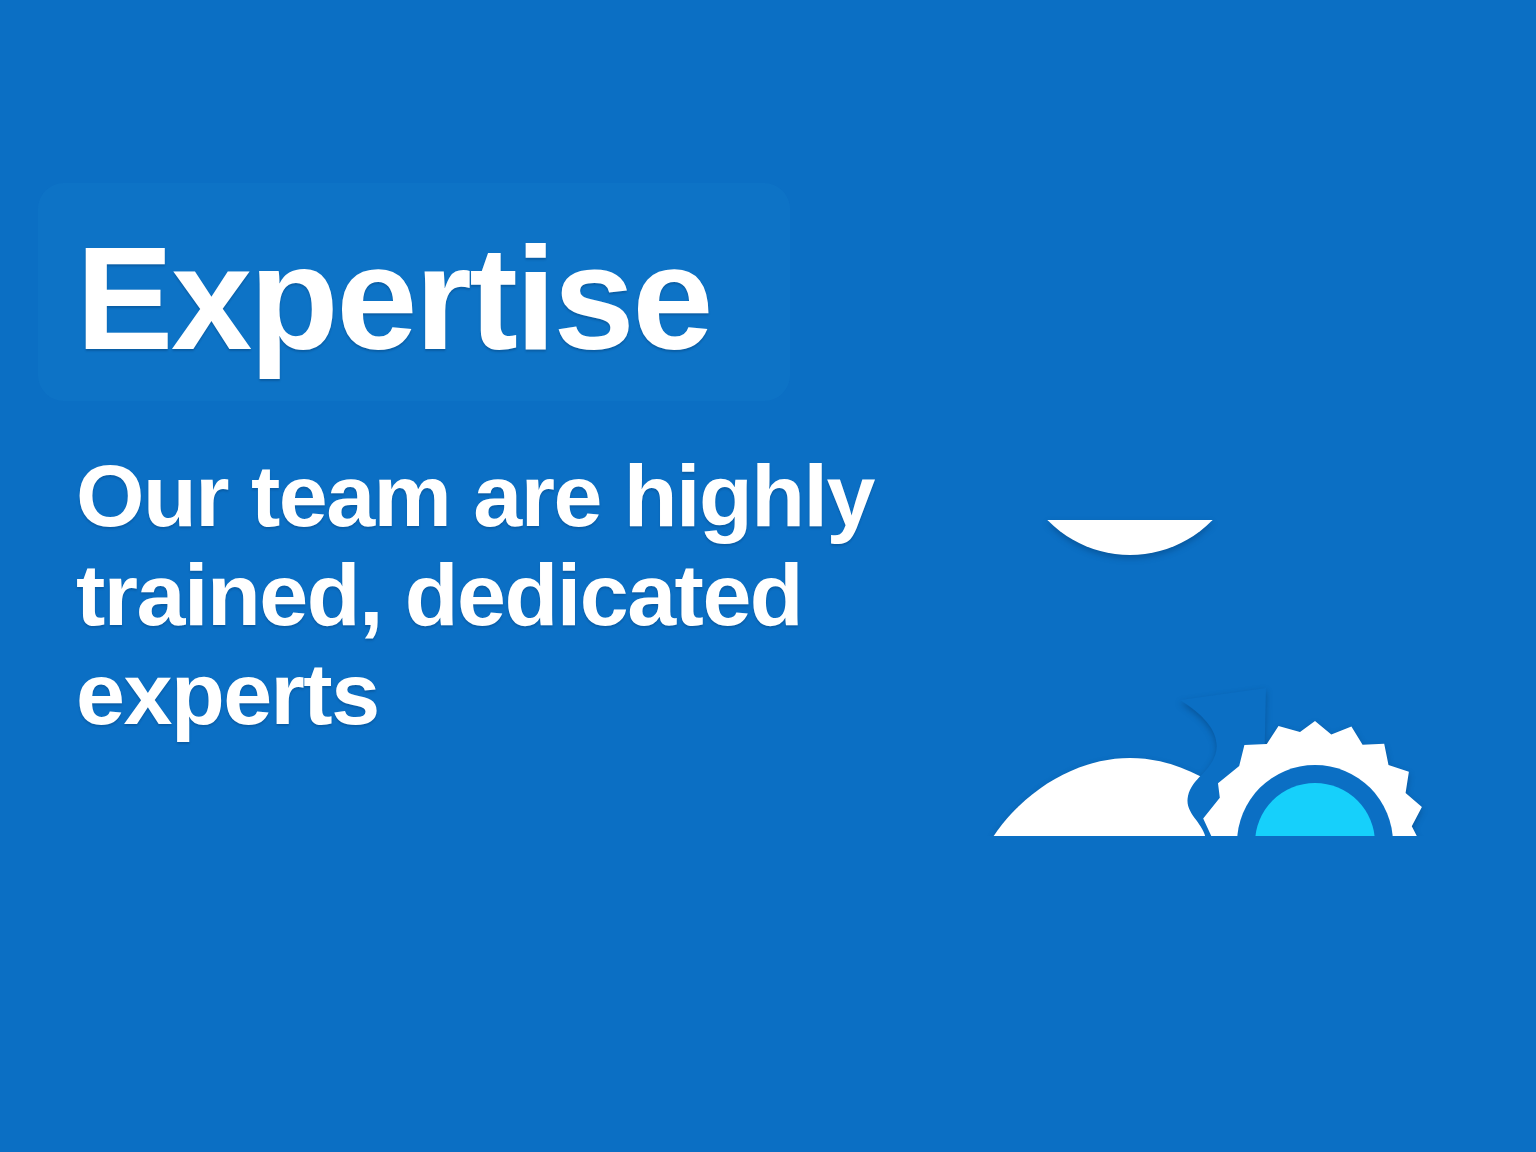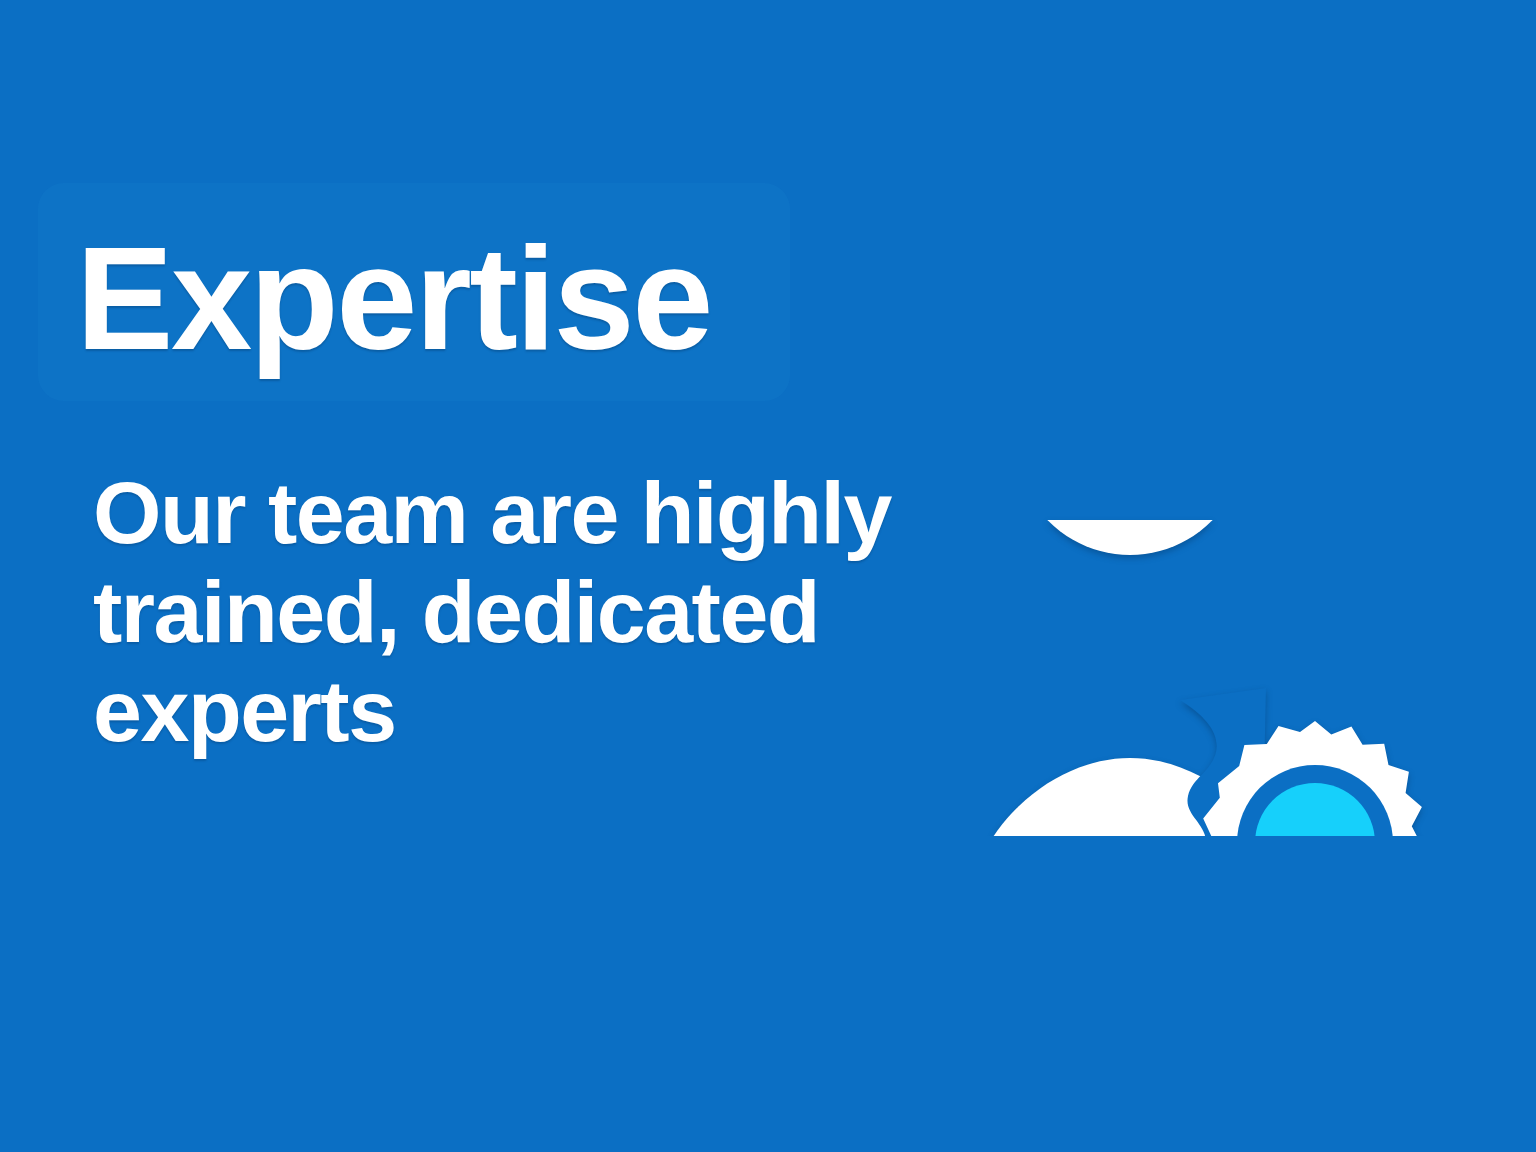--- a/index.html
+++ b/index.html
@@ -41,21 +41,21 @@
     font-weight: 700;
     letter-spacing: -2.5px;
     white-space: nowrap;
     text-shadow: 0 2px 2px rgba(0, 40, 80, 0.28);
   }
 
   #subtitle {
     position: absolute;
     left: 76px;
     top: 446px;
-    margin: 17px;
+    margin: 0;
     width: 880px;
     color: #ffffff;
     font-size: 88px;
     line-height: 99px;
     font-weight: 700;
     letter-spacing: -1.5px;
     text-shadow: 0 2px 2px rgba(0, 40, 80, 0.25);
   }
 
   #expert-icon {

